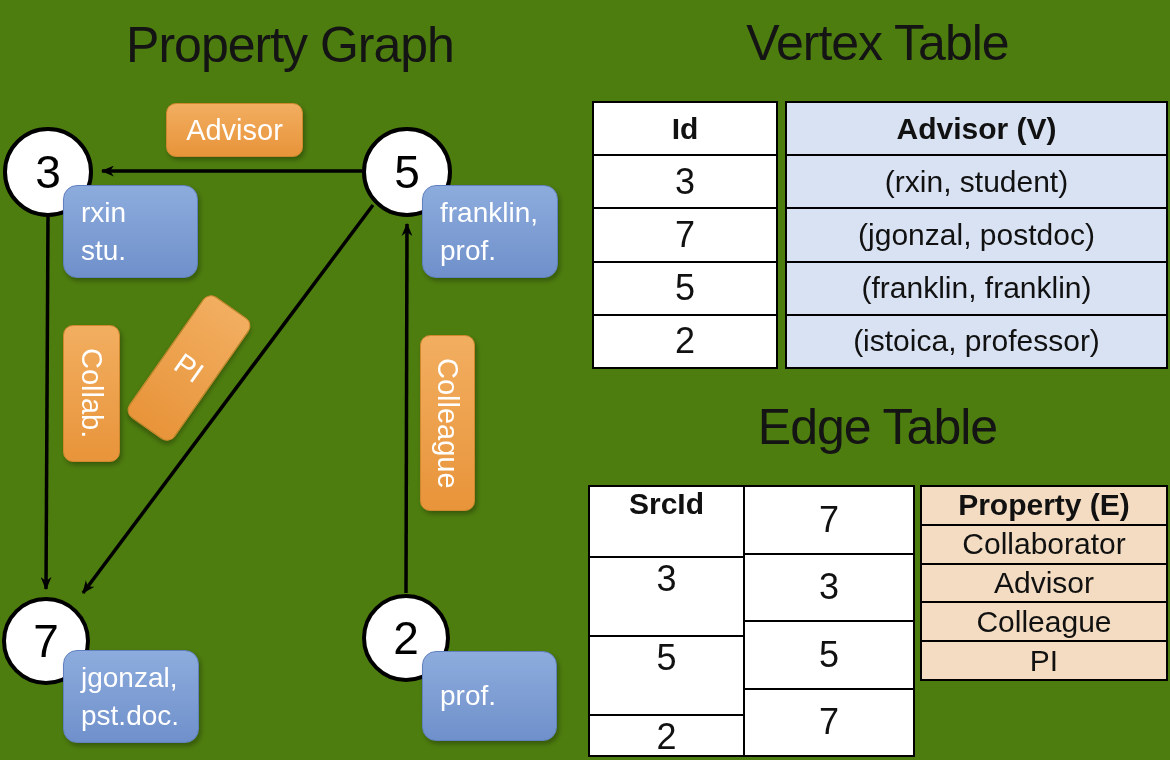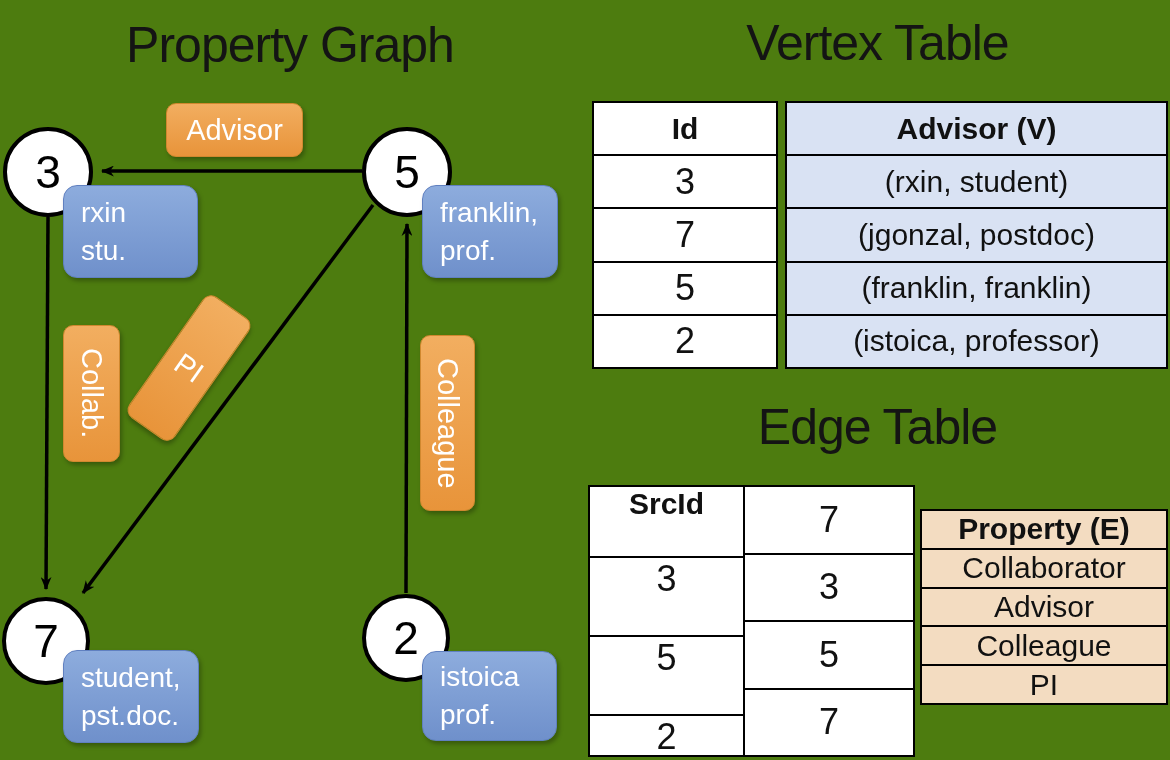--- a/index.html
+++ b/index.html
@@ -98,25 +98,24 @@
 
   <div class="vlabel" style="left:63px; top:185px; width:135px; height:93px;">
     <span>rxin</span>
     <span>stu.</span>
   </div>
   <div class="vlabel" style="left:422px; top:185px; width:136px; height:93px;">
     <span>franklin,</span>
     <span>prof.</span>
   </div>
   <div class="vlabel" style="left:63px; top:650px; width:136px; height:93px;">
-    <span>student,</span>
+    <span>jgonzal,</span>
     <span>pst.doc.</span>
   </div>
   <div class="vlabel" style="left:422px; top:651px; width:135px; height:90px;">
-    <span>istoica</span>
     <span>prof.</span>
   </div>
 
   <div class="title" style="left:585px; width:585px; top:14px;">Vertex Table</div>
 
   <div class="tcol" style="left:592px; top:101px; width:186px; height:268px;">
     <div class="cell hdr">Id</div>
     <div class="cell">3</div>
     <div class="cell">7</div>
     <div class="cell">5</div>
@@ -141,21 +140,21 @@
     <div class="cell">5</div>
   </div>
 
   <div class="tcol" style="left:743px; top:485px; width:172px; height:272px;">
     <div class="cell">7</div>
     <div class="cell">3</div>
     <div class="cell">5</div>
     <div class="cell">7</div>
   </div>
 
-  <div class="tcol bg-tan" style="left:920px; top:485px; width:248px; height:196px;margin-top:24px;">
+  <div class="tcol bg-tan" style="left:920px; top:485px; width:248px; height:196px;">
     <div class="cell hdr">Property (E)</div>
     <div class="cell txt">Collaborator</div>
     <div class="cell txt">Advisor</div>
     <div class="cell txt">Colleague</div>
     <div class="cell txt">PI</div>
   </div>
 
 </div>
 
 </body></html>

